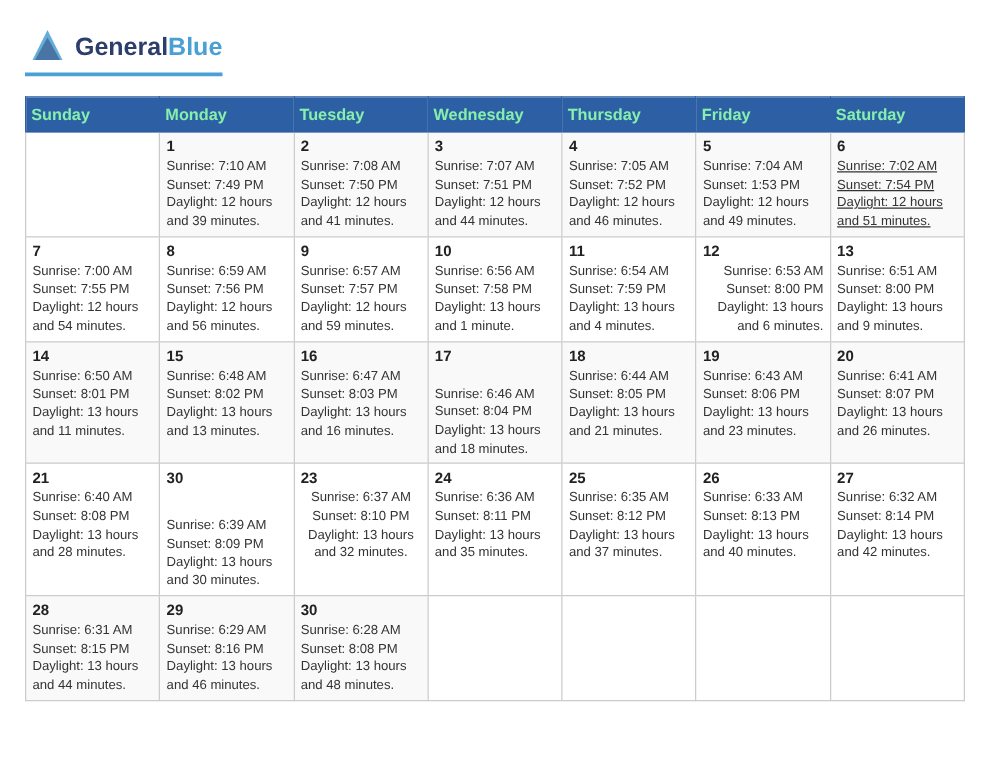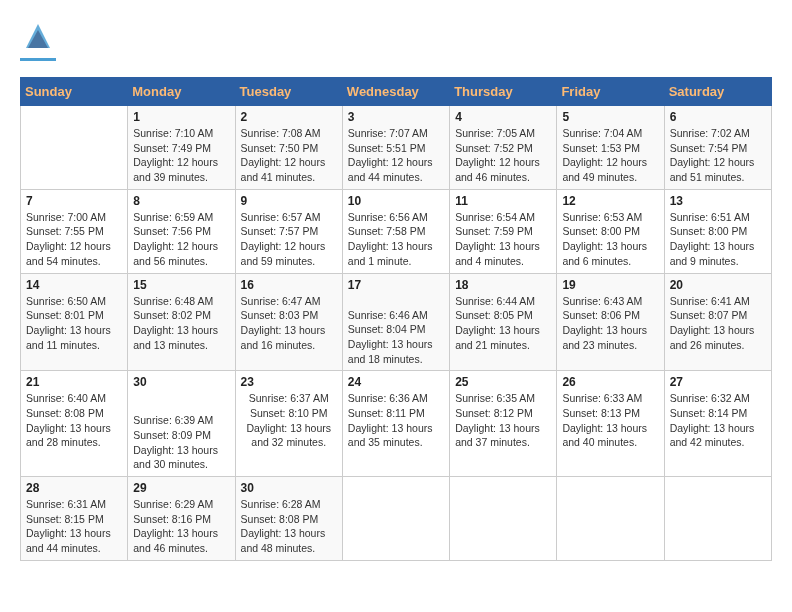--- a/index.html
+++ b/index.html
@@ -39,21 +39,21 @@
       font-size: 16px;
       color: #555;
     }
     .calendar {
       width: 100%;
       border-collapse: collapse;
       font-size: 11px;
     }
     .calendar thead th {
       background: #2c5fa3;
-      color: #fdba74;
+      color: #86efac;
       padding: 6px 4px;
       text-align: left;
       font-size: 13px;
       font-weight: bold;
       border: 1px solid #2c5fa3;
     }
     .calendar tbody td {
       border: 1px solid #ccc;
       padding: 4px 5px;
       vertical-align: top;
@@ -83,20 +83,25 @@
 </head>
 <body>
 
 <div class="header">
   <div class="logo">
     <div style="display:flex;align-items:center;">
       <svg width="36" height="36" viewBox="0 0 36 36">
         <polygon points="18,4 30,28 6,28" fill="#4a9fd4" opacity="0.85"></polygon>
         <polygon points="18,10 28,28 8,28" fill="#2c3e6b" opacity="0.5"></polygon>
       </svg>
+      <div style="margin-left:4px;">
+        <div style="font-size:20px;font-weight:bold;color:#2c3e6b;">
+          General<span style="color:#4a9fd4;">Blue</span>
+        </div>
+      </div>
     </div>
     <div class="logo-underline"></div>
   </div>
   <div class="title-block">
     <div class="month-title"></div>
     <div class="location"></div>
   </div>
 </div>
 
 <table class="calendar">
@@ -124,41 +129,41 @@
         <td>
           <span class="day-number">2</span>
           <div class="day-info" style="white-space: pre-line;">Sunrise: 7:08 AM
 Sunset: 7:50 PM
 Daylight: 12 hours
 and 41 minutes.</div>
         </td>
         <td>
           <span class="day-number">3</span>
           <div class="day-info" style="white-space: pre-line;">Sunrise: 7:07 AM
-Sunset: 5:51 PM
+Sunset: 7:51 PM
 Daylight: 12 hours
 and 44 minutes.</div>
         </td>
         <td>
           <span class="day-number">4</span>
           <div class="day-info" style="white-space: pre-line;">Sunrise: 7:05 AM
 Sunset: 7:52 PM
 Daylight: 12 hours
 and 46 minutes.</div>
         </td>
         <td>
           <span class="day-number">5</span>
           <div class="day-info" style="white-space: pre-line;">Sunrise: 7:04 AM
 Sunset: 1:53 PM
 Daylight: 12 hours
 and 49 minutes.</div>
         </td>
         <td>
           <span class="day-number">6</span>
-          <div class="day-info" style="white-space: pre-line;">Sunrise: 7:02 AM
+          <div class="day-info" style="white-space: pre-line; text-decoration: underline;">Sunrise: 7:02 AM
 Sunset: 7:54 PM
 Daylight: 12 hours
 and 51 minutes.</div>
         </td>
       </tr>
       <tr>
         <td>
           <span class="day-number">7</span>
           <div class="day-info" style="white-space: pre-line;">Sunrise: 7:00 AM
 Sunset: 7:55 PM
@@ -188,21 +193,21 @@
         </td>
         <td>
           <span class="day-number">11</span>
           <div class="day-info" style="white-space: pre-line;">Sunrise: 6:54 AM
 Sunset: 7:59 PM
 Daylight: 13 hours
 and 4 minutes.</div>
         </td>
         <td>
           <span class="day-number">12</span>
-          <div class="day-info" style="white-space: pre-line;">Sunrise: 6:53 AM
+          <div class="day-info" style="white-space: pre-line; text-align: right;">Sunrise: 6:53 AM
 Sunset: 8:00 PM
 Daylight: 13 hours
 and 6 minutes.</div>
         </td>
         <td>
           <span class="day-number">13</span>
           <div class="day-info" style="white-space: pre-line;">Sunrise: 6:51 AM
 Sunset: 8:00 PM
 Daylight: 13 hours
 and 9 minutes.</div>

